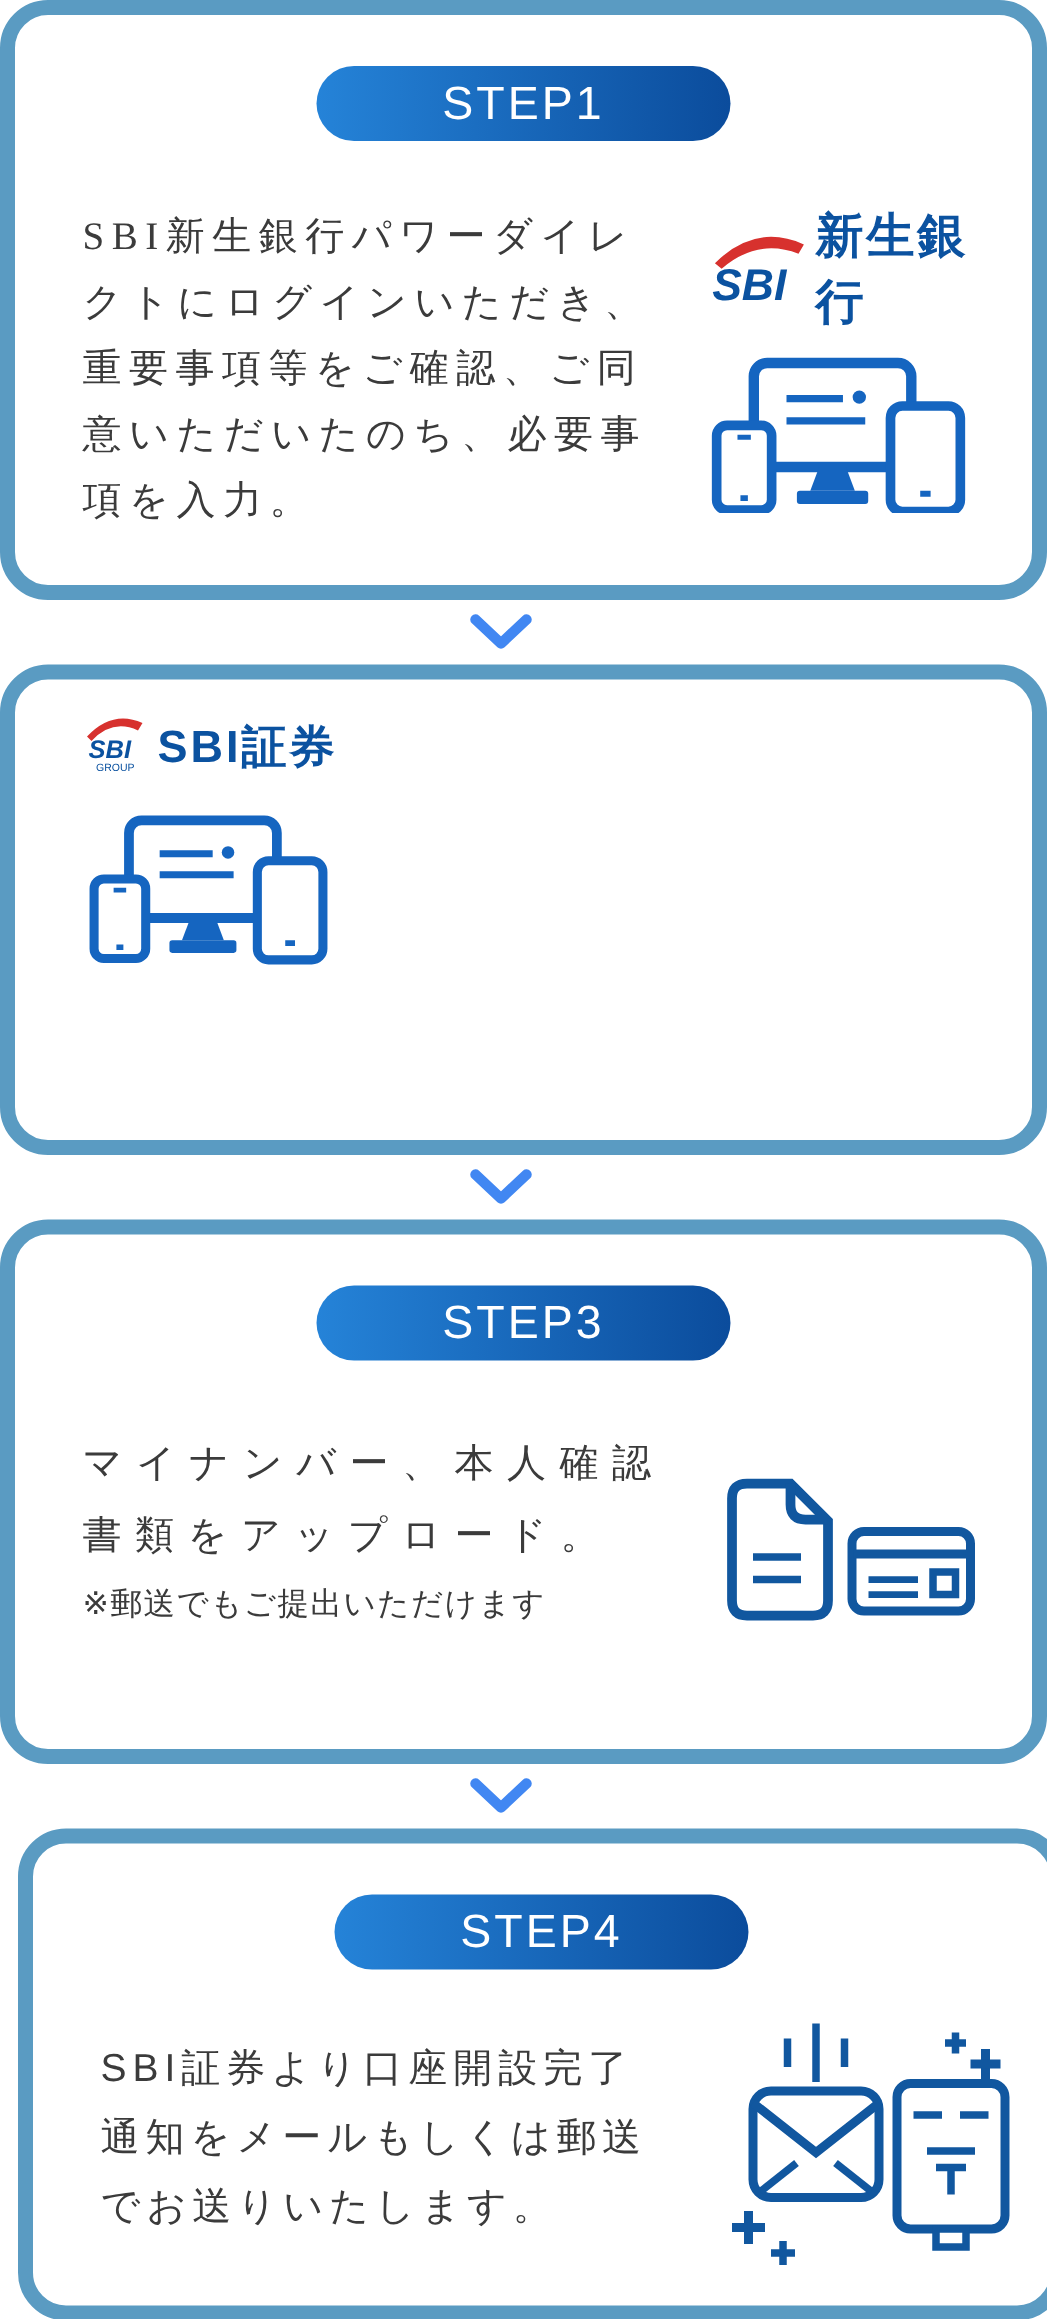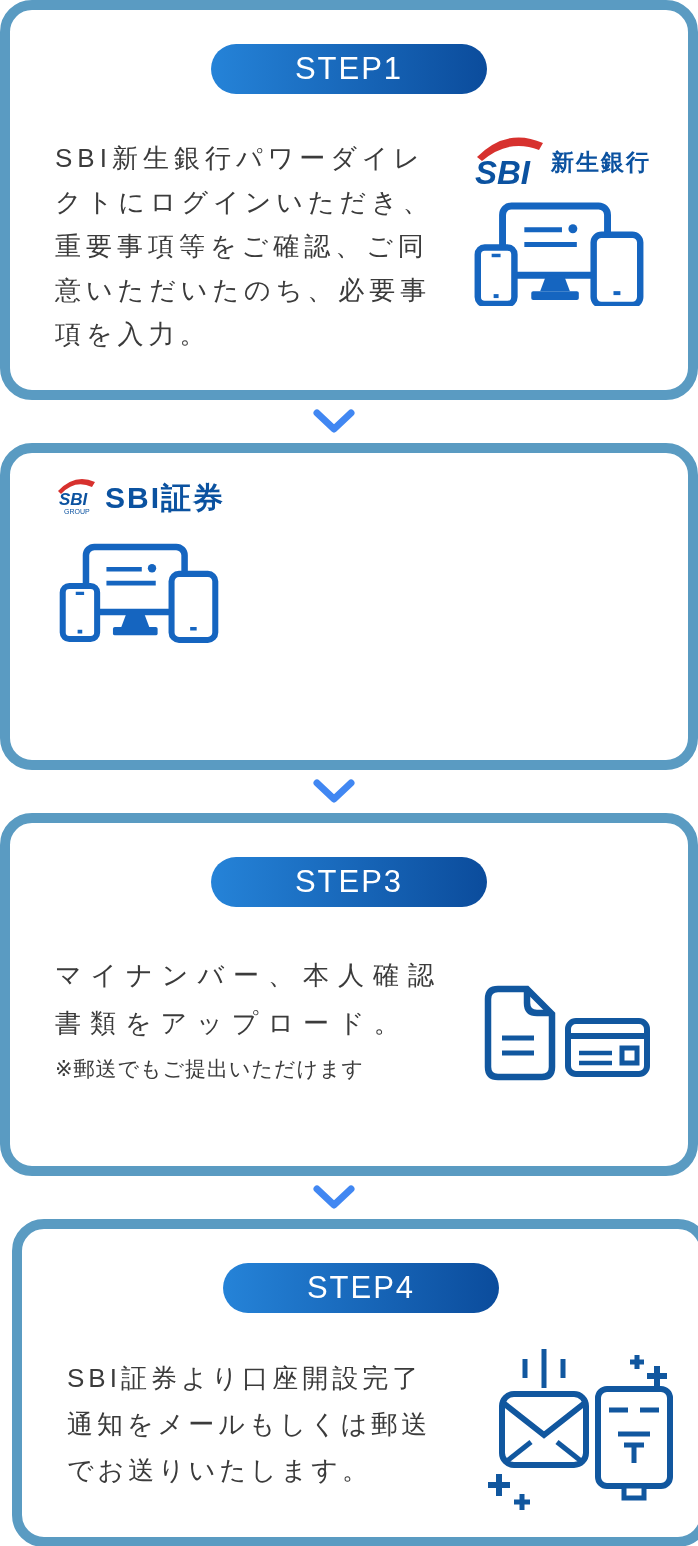--- a/index.html
+++ b/index.html
@@ -50,21 +50,21 @@
   .card-3 .content { margin-top: 44px; align-items: flex-end; }
   .card-4 .content { margin-top: 28px; }
 
   .text-col { width: 418px; flex: none; }
   .step-text {
     white-space: pre-line;
     font-size: 26px;
     line-height: 44px;
     color: #3b3b3b;
   }
-  .card-1 .step-text { letter-spacing: 5px; }
+  .card-1 .step-text { letter-spacing: 5px; font-family: Liberation Serif, serif; }
   .card-2 .step-text { letter-spacing: 6px; line-height: 50px; margin-top: 12px; }
   .card-3 .step-text { letter-spacing: 9px; line-height: 48px; }
   .card-4 .step-text { letter-spacing: 4px; line-height: 46px; margin-top: 14px; }
   .step-note {
     font-size: 21px;
     letter-spacing: 1px;
     color: #3b3b3b;
     margin-top: 8px;
   }
 
@@ -73,21 +73,21 @@
     display: flex;
     flex-direction: column;
     align-items: flex-start;
   }
 
   .logo-row { display: flex; align-items: center; }
   .logo-name {
     color: #0B52A0;
     font-weight: bold;
   }
-  .bank-logo .logo-name { font-size: 23px; letter-spacing: 2px; margin-left: 6px; }
+  .bank-logo .logo-name { font-size: 32px; letter-spacing: 2px; margin-left: 6px; }
   .sec-logo  .logo-name { font-size: 30px; letter-spacing: 2px; margin-left: 8px; font-weight: 600; }
 
   .devices-svg { margin-top: 14px; }
   .card-2 .devices-svg { margin-top: 12px; margin-left: 4px; }
   .doccard-svg { margin-top: 18px; margin-left: 2px; }
   .mail-svg { margin-top: 0px; }
 
   .connector {
     height: 43px;
     display: flex;

